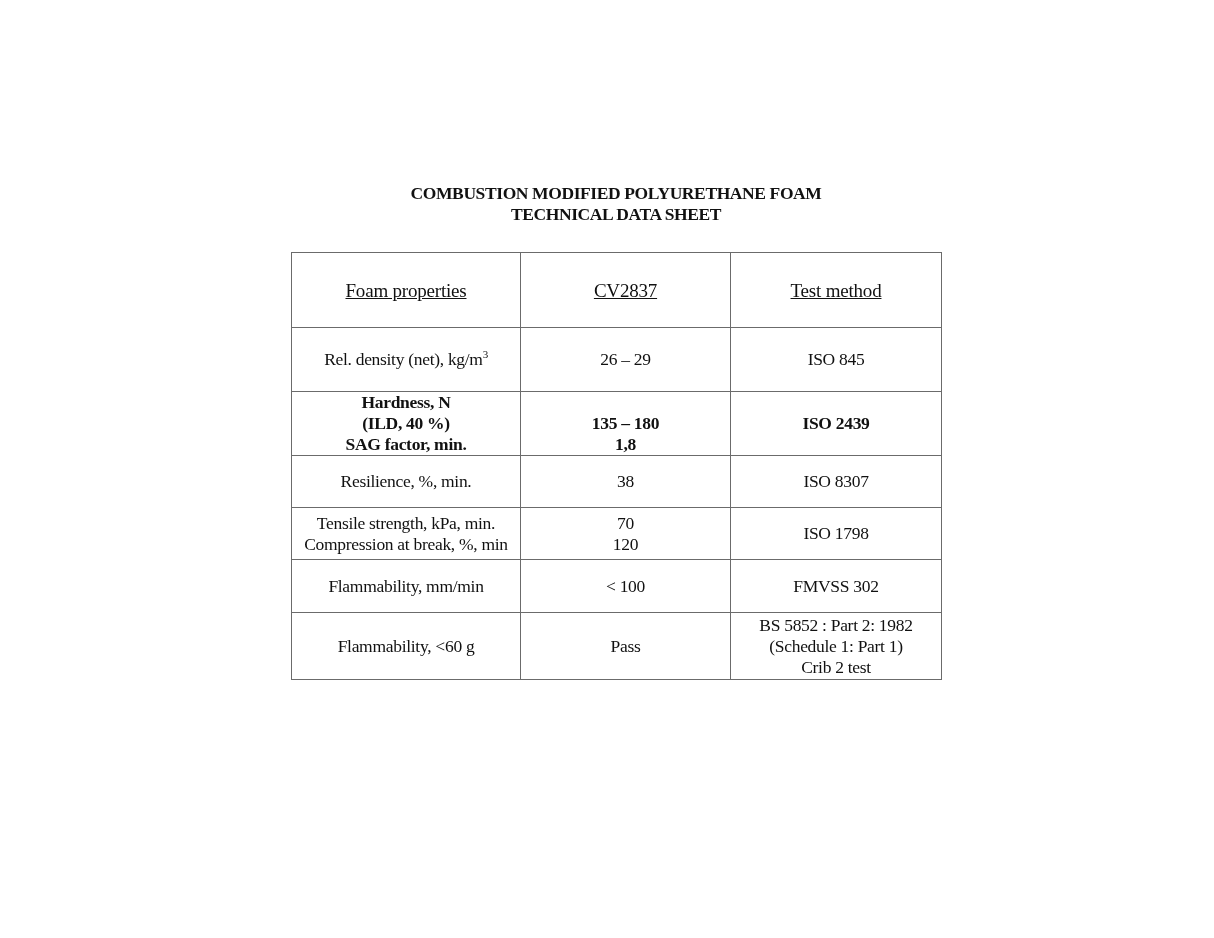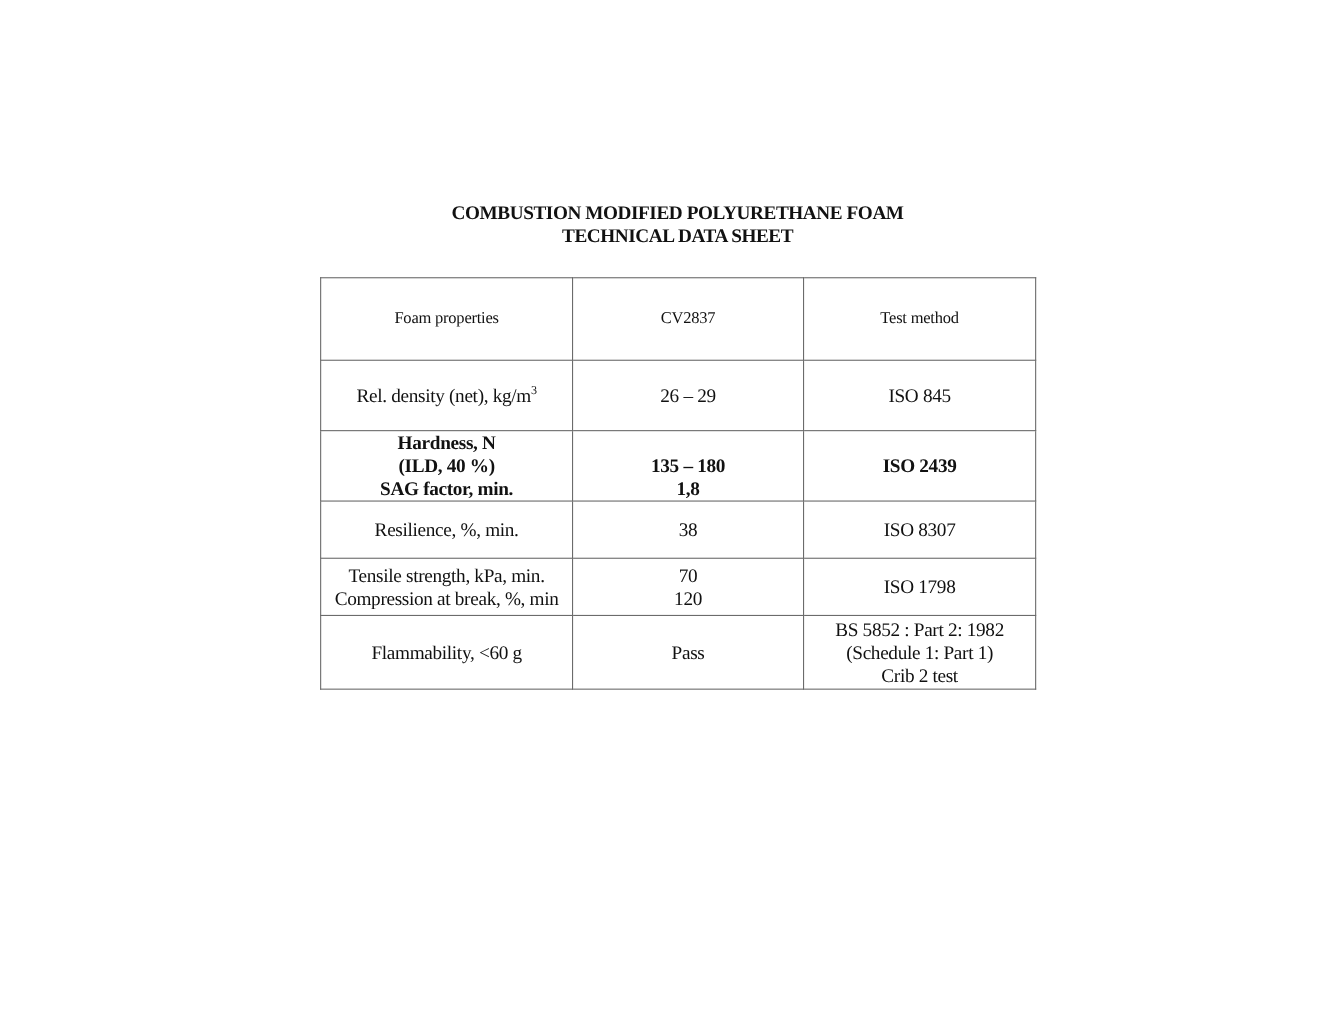--- a/index.html
+++ b/index.html
@@ -39,22 +39,23 @@
       border: 1.4px solid #6b6b6b;
       text-align: center;
       vertical-align: middle;
       padding: 0 4px;
       font-size: 17.5px;
       line-height: 21px;
       letter-spacing: -0.3px;
       overflow: hidden;
     }
     table.spec td.head {
-      font-size: 15px;
+      font-size: 19px;
       letter-spacing: -0.2px;
+      text-decoration: underline;
     }
     col.c1 { width: 229px; }
     col.c2 { width: 210px; }
     col.c3 { width: 211px; }
     .line { display: block; white-space: nowrap; }
     sup { font-size: 11px; line-height: 0; vertical-align: 7px; }
     .valcell-hardness { padding-top: 20px !important; }
   </style>
 </head>
 <body>
@@ -110,20 +111,25 @@
       <span class="line">Tensile strength, kPa,  min.</span>
       <span class="line">Compression at break, %,  min</span>
     </td>
     <td>
       <span class="line">70</span>
       <span class="line">120</span>
     </td>
     <td>ISO 1798</td>
   </tr>
 
+  <tr style="height:53px;">
+    <td>Flammability, mm/min</td>
+    <td>&lt; 100</td>
+    <td>FMVSS 302</td>
+  </tr>
 
   <tr style="height:67px;">
     <td>Flammability,  &lt;60 g</td>
     <td>Pass</td>
     <td>
       <span class="line">BS 5852 : Part 2: 1982</span>
       <span class="line">(Schedule 1: Part 1)</span>
       <span class="line">Crib 2 test</span>
     </td>
   </tr>

